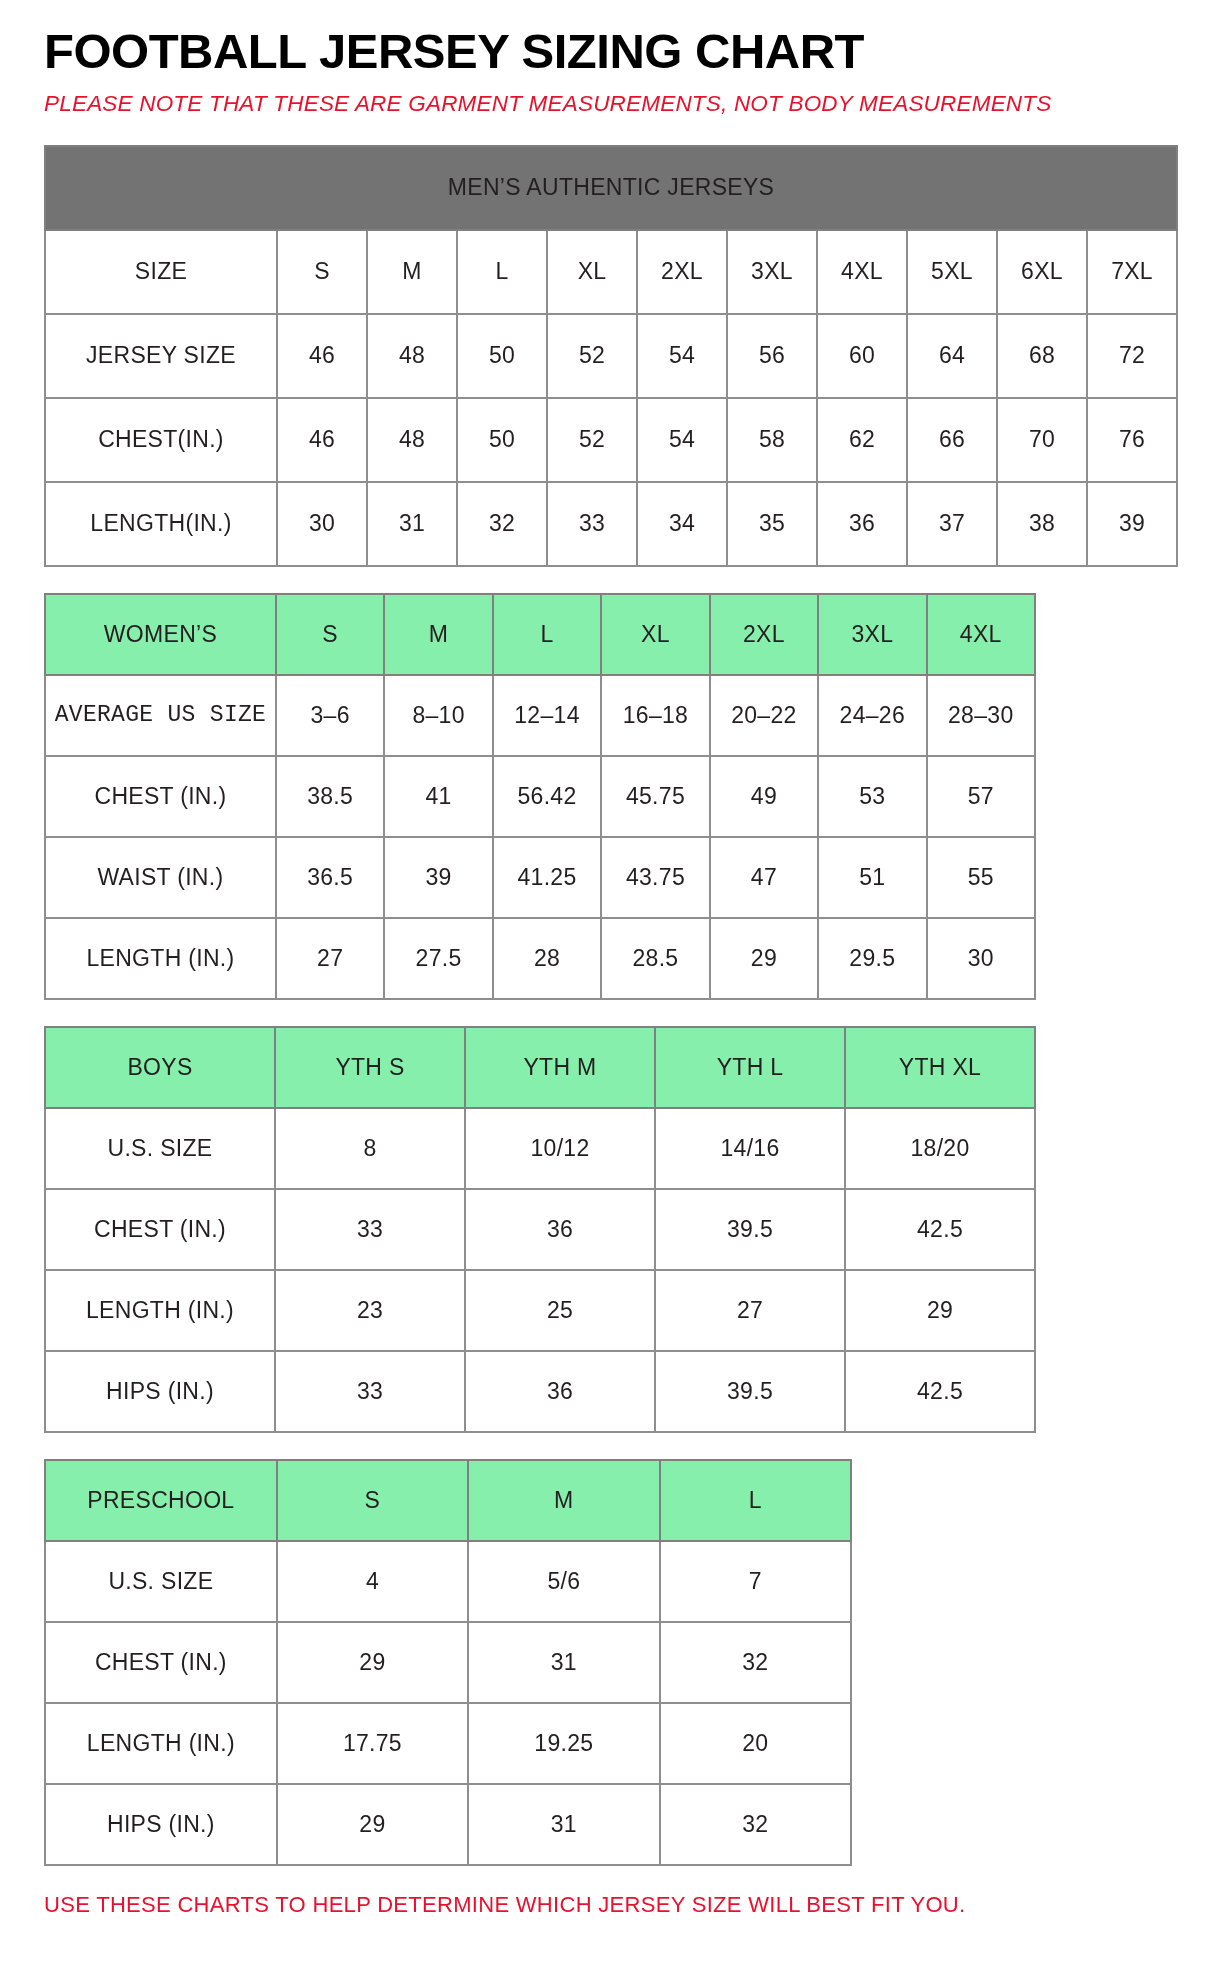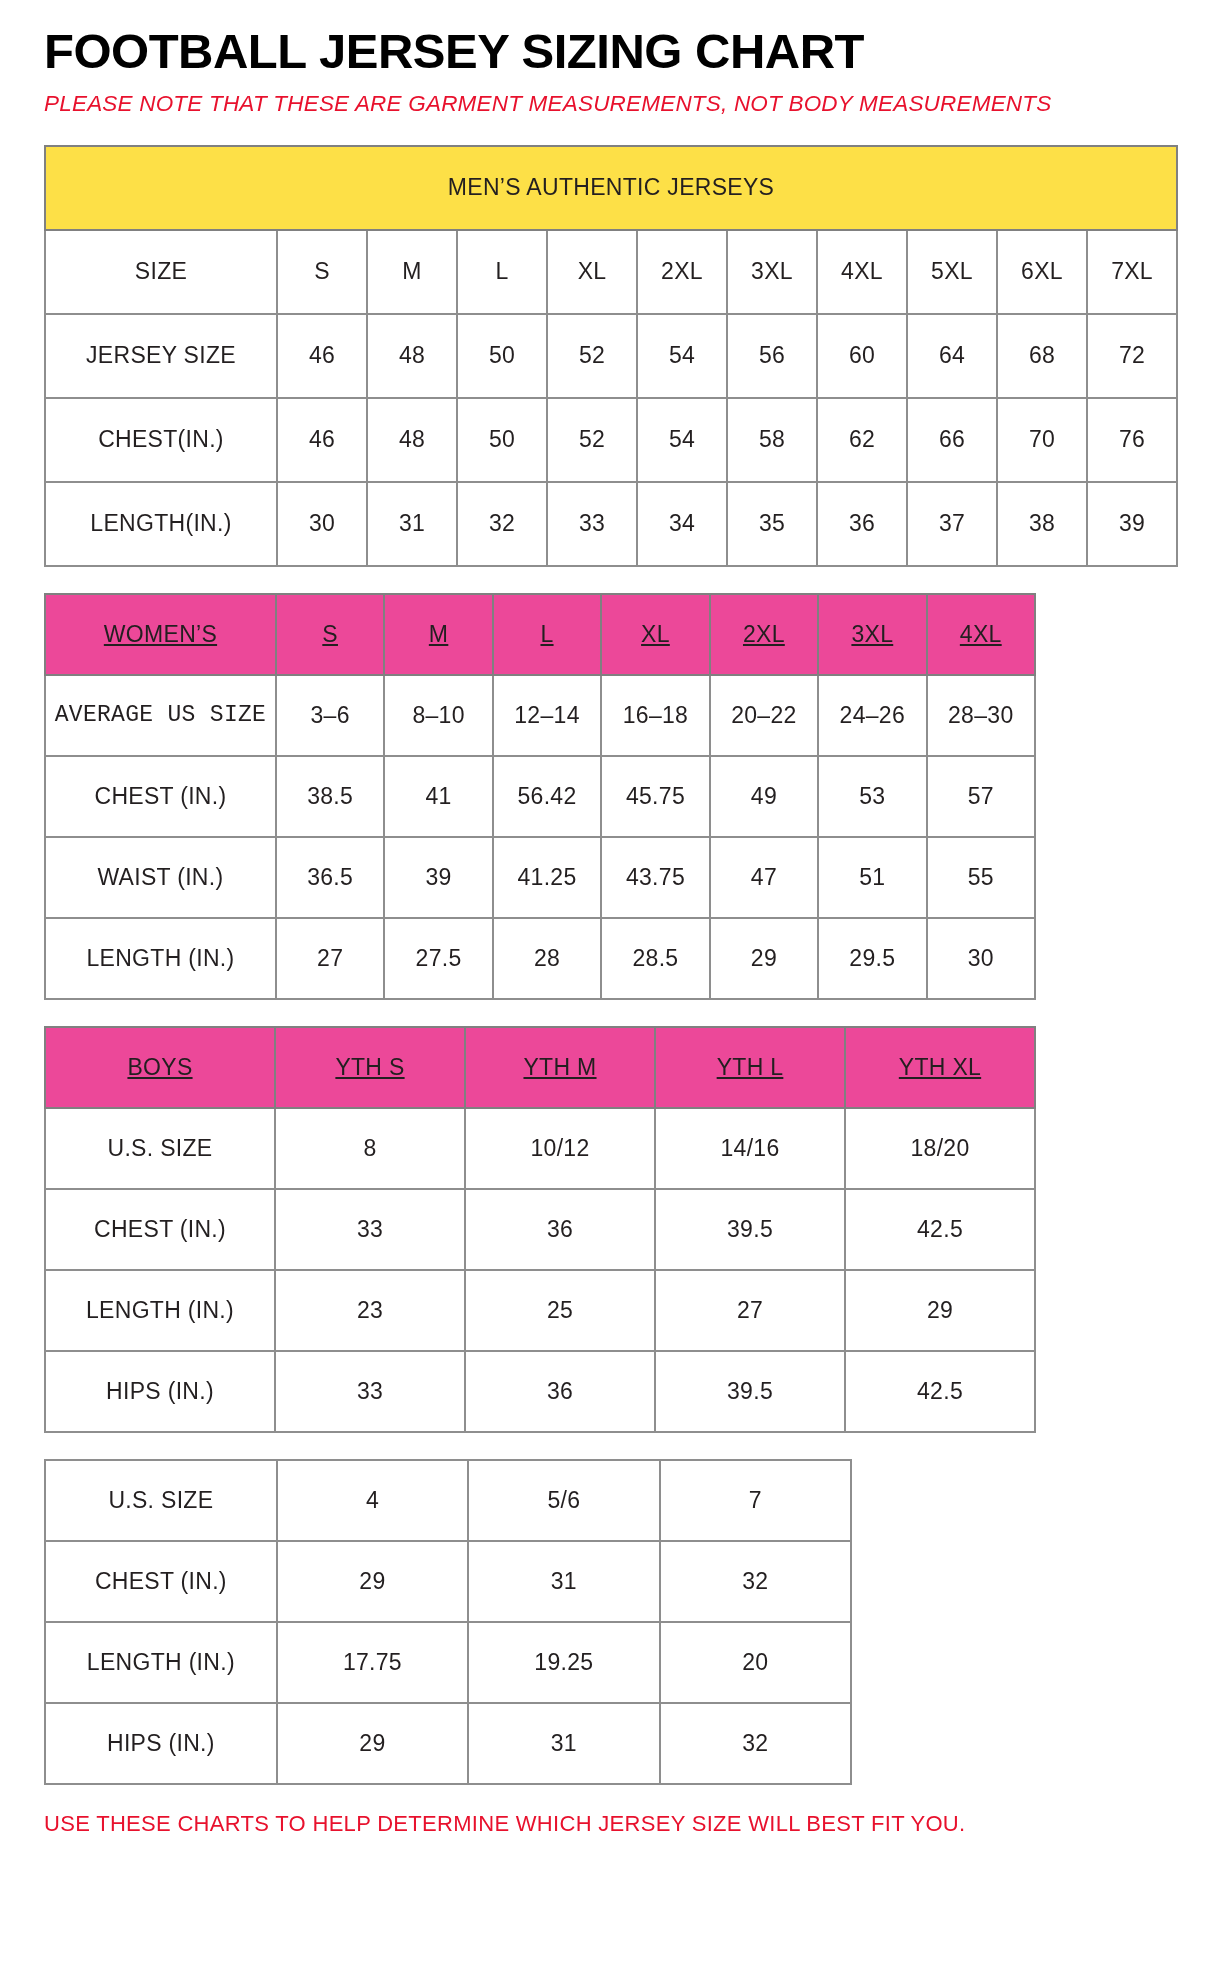--- a/index.html
+++ b/index.html
@@ -50,34 +50,33 @@
     text-align: center;
     vertical-align: middle;
     font-weight: normal;
     color: #231f20;
     font-size: 23px;
     padding: 0;
     height: 80px;
     letter-spacing: 0.3px;
   }
   .hdrbar {
-    background: #fde047;
+    background: #737373;
     color: #ffffff;
     font-size: 31px;
     letter-spacing: 1.2px;
     height: 82px;
     border: 2px solid #808080 !important;
   }
   .hdrcell {
-    background: #ec4899;
+    background: #86efac;
     color: #ffffff;
     border-color: #808080 !important;
     font-size: 25px;
     letter-spacing: 1px;
-    text-decoration: underline;
   }
   .rowlabel {
     font-size: 24px;
     letter-spacing: 0.5px;
   }
   .small2 {
     font-size: 21px;
   }
   .twolines {
     line-height: 1.15;
@@ -310,20 +309,26 @@
 
   <table class="sz" id="t-pre">
     <colgroup>
       <col class="c0">
         <col class="cx">
         <col class="cx">
         <col class="cx">
     </colgroup>
     <tbody>
       <tr>
+        <td class="hdrcell">PRESCHOOL</td>
+        <td class="hdrcell">S</td>
+        <td class="hdrcell">M</td>
+        <td class="hdrcell">L</td>
+      </tr>
+      <tr>
         <td class="rowlabel">U.S. SIZE</td>
         <td>4</td>
         <td>5/6</td>
         <td>7</td>
       </tr>
       <tr>
         <td class="rowlabel">CHEST (IN.)</td>
         <td>29</td>
         <td>31</td>
         <td>32</td>

